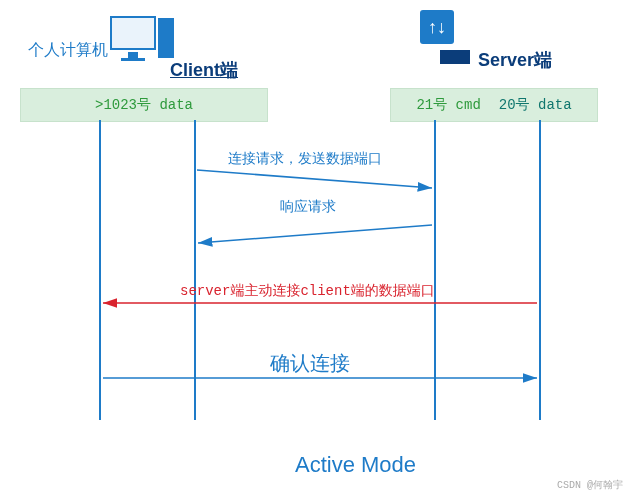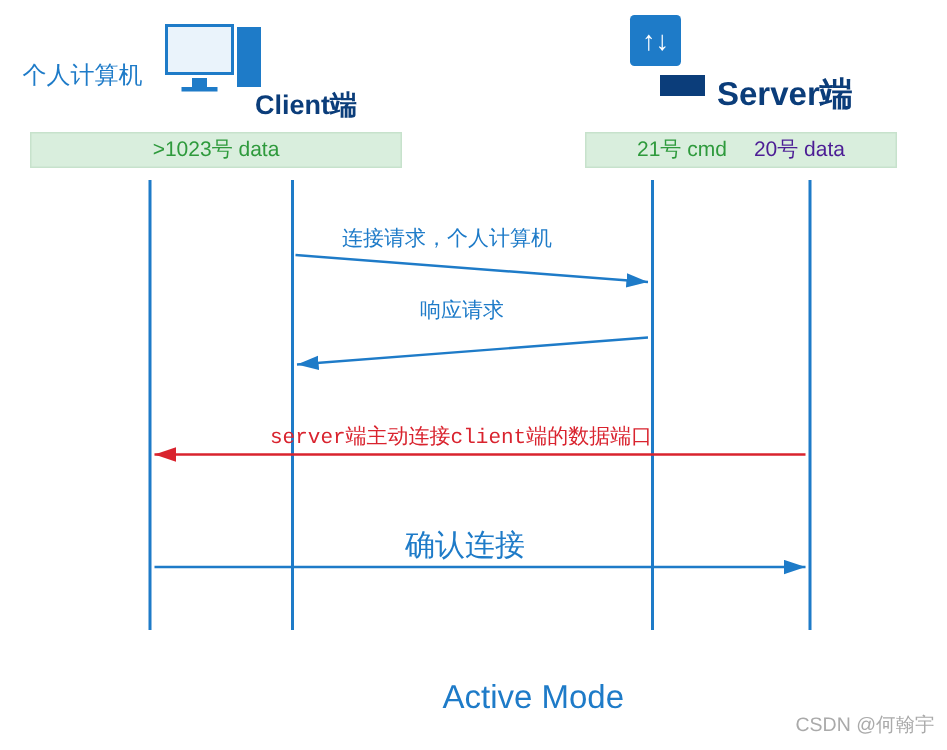--- a/index.html
+++ b/index.html
@@ -8,44 +8,44 @@
       height: 500px;
       background: #fff;
       font-family: "Microsoft YaHei", Arial, sans-serif;
       position: relative;
       overflow: hidden;
     }
     .diagram {
       position: absolute;
       top: 0; left: 0; right: 0; bottom: 0;
     }
-    .client-label { position: absolute; top: 40px; left: 15px; color: #1e7bc8; font-size: 16px; }
-    .client-bold { position: absolute; top: 58px; left: 170px; color: #0b3d7a; font-size: 18px; font-weight: 700; }
+    .client-label { position: absolute; top: 40px; left: 28px; color: #1e7bc8; font-size: 16px; }
+    .client-bold { position: absolute; top: 58px; left: 170px; color: #0b3d7a; font-size: 18px; font-weight: 700; text-decoration: underline; }
     .server-title { position: absolute; top: 18px; left: 470px; color: #1e7bc8; font-size: 16px; }
-    .server-bold { position: absolute; top: 48px; left: 478px; color: #0b3d7a; font-size: 22px; font-weight: 700; }
+    .server-bold { position: absolute; top: 48px; left: 478px; color: #0b3d7a; font-size: 18px; font-weight: 700; }
     .monitor { position: absolute; top: 10px; left: 110px; width: 60px; height: 60px; }
     .monitor .screen { width: 46px; height: 34px; border: 2px solid #1e7bc8; background: #eaf3fb; position: absolute; left: 0; top: 6px; }
     .monitor .stand { width: 10px; height: 6px; background: #1e7bc8; position: absolute; left: 18px; top: 42px; }
     .monitor .base { width: 24px; height: 3px; background: #1e7bc8; position: absolute; left: 11px; top: 48px; }
     .monitor .tower { width: 16px; height: 40px; background: #1e7bc8; position: absolute; left: 48px; top: 8px; }
     .server-icon { position: absolute; top: 10px; left: 420px; width: 60px; height: 55px; }
     .server-icon .badge { width: 34px; height: 34px; background: #1e7bc8; border-radius: 3px; position: absolute; left: 0; top: 0; display:flex; align-items:center; justify-content:center; color:#fff; font-size:18px; }
     .server-icon .box { width: 30px; height: 14px; background: #0b3d7a; position: absolute; left: 20px; top: 40px; }
-    .portbox { position: absolute; top: 88px; height: 24px; background: #d9eedd; border: 1px solid #c7e2cc; display: flex; align-items: center; justify-content: center; gap: 18px; font-family: Liberation Sans, sans-serif; font-size: 14px; }
+    .portbox { position: absolute; top: 88px; height: 34px; background: #d9eedd; border: 1px solid #c7e2cc; display: flex; align-items: center; justify-content: center; gap: 18px; font-family: Liberation Mono, monospace; font-size: 14px; }
     .portbox.client { left: 20px; width: 248px; }
     .portbox.server { left: 390px; width: 208px; }
     .green { color: #2e9a3c; }
-    .red { color: #4c1d95; }
+    .red { color: #0f766e; }
     .lifeline { position: absolute; top: 120px; width: 2px; height: 300px; background: #1e7bc8; }
     .msg { position: absolute; font-size: 14px; }
     .teal { color: #1e7bc8; }
     .redtxt { color: #d9232e; font-family: "Courier New", monospace; }
     .bigteal { color: #1e7bc8; font-size: 20px; }
     .footer { position: absolute; top: 452px; width: 100%; text-align: center; color: #1e7bc8; font-size: 22px; margin-left: 40px; }
-    .watermark { position: absolute; right: 8px; bottom: 8px; color: #aaa; font-size: 13px; }
+    .watermark { position: absolute; right: 8px; bottom: 8px; color: #aaa; font-size: 10px; font-family: Liberation Mono, monospace; }
     svg.arrows { position: absolute; top: 0; left: 0; }
   </style>
 </head>
 <body>
 
 <div class="diagram">
 
   <div class="monitor">
     <div class="screen"></div>
       <div class="stand"></div>
@@ -82,20 +82,20 @@
       <marker id="ah-red" markerWidth="10" markerHeight="10" refX="9" refY="3" orient="auto">
         <path d="M0,0 L9,3 L0,6 Z" fill="#d9232e"></path>
       </marker>
     </defs>
     <line x1="197" y1="170" x2="432" y2="188" stroke="#1e7bc8" stroke-width="1.6" marker-end="url(#ah-teal)"></line>
     <line x1="432" y1="225" x2="198" y2="243" stroke="#1e7bc8" stroke-width="1.6" marker-end="url(#ah-teal)"></line>
     <line x1="537" y1="303" x2="103" y2="303" stroke="#d9232e" stroke-width="1.6" marker-end="url(#ah-red)"></line>
     <line x1="103" y1="378" x2="537" y2="378" stroke="#1e7bc8" stroke-width="1.6" marker-end="url(#ah-teal)"></line>
   </svg>
 
-  <div class="msg teal" style="left:228px;top:150px">连接请求，个人计算机</div>
+  <div class="msg teal" style="left:228px;top:150px">连接请求，发送数据端口</div>
   <div class="msg teal" style="left:280px;top:198px">响应请求</div>
   <div class="msg bigteal" style="left:270px;top:350px">确认连接</div>
   <div class="msg redtxt" style="left:180px;top:282px">server端主动连接client端的数据端口</div>
 
   <div class="footer">Active Mode</div>
   <div class="watermark">CSDN @何翰宇</div>
 </div>
 
 </body></html>

